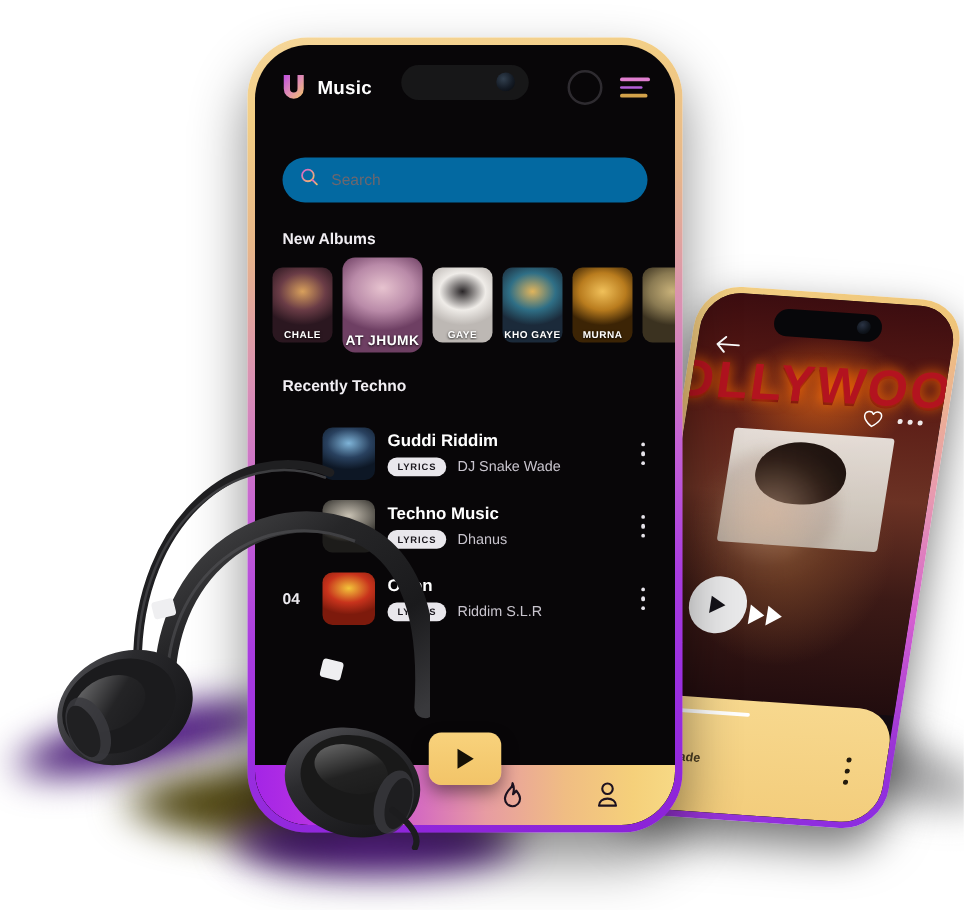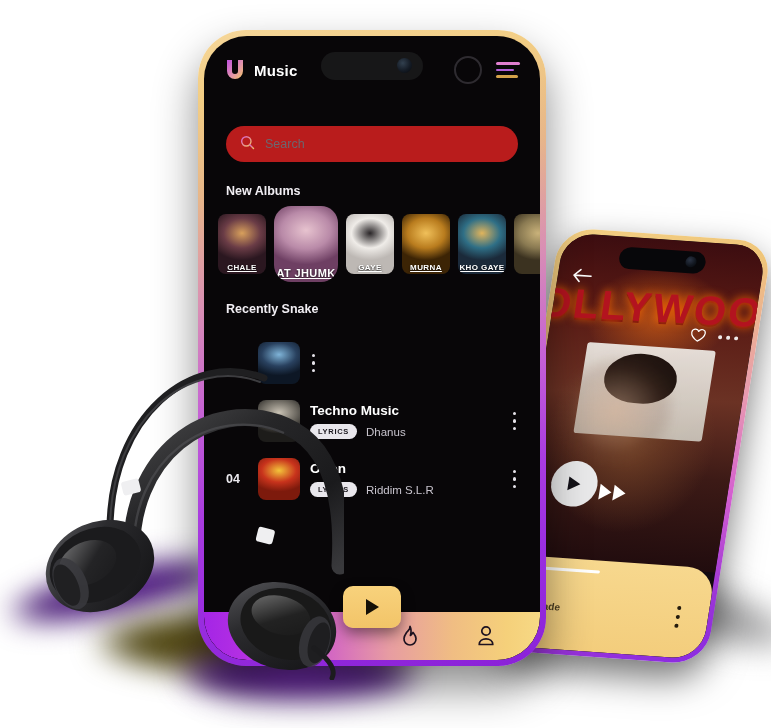--- a/index.html
+++ b/index.html
@@ -142,40 +142,40 @@
 
   
   .body1 { flex: 1; padding: 22px 22px 0; position: relative; }
   .h1-title {
     font-size: 20px; font-weight: 800; letter-spacing: .1px;
     background: linear-gradient(90deg, #c457d8 0%, #d56bc8 26%, #e1a07a 58%, #f3d071 80%, #f8dd7d 100%);
     -webkit-background-clip: text; background-clip: text; color: transparent;
     margin-bottom: 15px;
   }
   .search {
-    height: 36px; border-radius: 18px; background: #b91c1c;
+    height: 36px; border-radius: 18px; background: #0369a1;
     display: flex; align-items: center; gap: 10px; padding: 0 14px;
   }
   .search input {
     flex: 1; background: transparent; border: none; outline: none;
     color: #cfcbd2; font-size: 12.5px; font-family: "Liberation Sans", sans-serif;
   }
   .search input::placeholder { color: #6c676f; }
 
   .sec-title { color: #f1eef3; font-size: 12.5px; font-weight: 700; margin: 22px 0 10px; }
 
   
   .albums { display: flex; gap: 8px; align-items: center; height: 72px; margin-left: -8px; }
   .alb { flex: none; border-radius: 8px; overflow: hidden; position: relative; }
   .alb.sm { width: 48px; height: 60px; }
   .alb.hero { width: 64px; height: 76px; border-radius: 10px; }
   .alb .cap {
     position: absolute; left: 0; right: 0; bottom: 2px; text-align: center;
     font-size: 8px; font-weight: 800; color: #fff; letter-spacing: .4px;
-    text-shadow: 0 1px 2px rgba(0,0,0,.9); white-space: nowrap; overflow: hidden; text-decoration: underline;
+    text-shadow: 0 1px 2px rgba(0,0,0,.9); white-space: nowrap; overflow: hidden;
   }
   .alb.hero .cap { font-size: 11px; bottom: 3px; }
 
   
   .tracks { margin-top: 18px; }
   .track { display: flex; align-items: center; gap: 10px; height: 58px; }
   .tnum { width: 22px; color: #eceaef; font-size: 12.5px; font-weight: 600; }
   .tthumb { width: 42px; height: 42px; border-radius: 8px; overflow: hidden; flex: none; position: relative; }
   .tinfo { flex: 1; min-width: 0; }
   .tname { color: #ffffff; font-size: 13.5px; font-weight: 600; margin-bottom: 6px; }
@@ -331,43 +331,50 @@
           </span>
           <input type="text" placeholder="Search" style="">
         </div>
 
         <div class="sec-title">New Albums</div>
 
         <div class="albums">
             <div class="alb sm" style="background: radial-gradient(70% 45% at 50% 32%, rgb(216, 160, 92) 0%, rgb(106, 60, 70) 55%, rgb(43, 23, 32) 100%);">
               <div class="cap">CHALE</div>
             </div>
-            <div class="alb hero" style="background: radial-gradient(70% 45% at 50% 32%, rgb(231, 195, 207) 0%, rgb(185, 138, 168) 55%, rgb(110, 63, 99) 100%); border-radius: 17px;">
+            <div class="alb hero" style="background: radial-gradient(70% 45% at 50% 32%, rgb(231, 195, 207) 0%, rgb(185, 138, 168) 55%, rgb(110, 63, 99) 100%);">
               <div class="cap">AT JHUMK</div>
             </div>
             <div class="alb sm" style="background: radial-gradient(70% 45% at 50% 32%, rgb(42, 38, 40) 0%, rgb(239, 236, 232) 55%, rgb(189, 184, 180) 100%);">
               <div class="cap">GAYE</div>
             </div>
+            <div class="alb sm" style="background: radial-gradient(70% 45% at 50% 32%, rgb(224, 180, 92) 0%, rgb(47, 111, 134) 55%, rgb(27, 42, 58) 100%);">
+              <div class="cap">KHO GAYE</div>
+            </div>
             <div class="alb sm" style="background: radial-gradient(70% 45% at 50% 32%, rgb(240, 192, 90) 0%, rgb(185, 124, 30) 55%, rgb(60, 36, 5) 100%);">
               <div class="cap">MURNA</div>
             </div>
-            <div class="alb sm" style="background: radial-gradient(70% 45% at 50% 32%, rgb(224, 180, 92) 0%, rgb(47, 111, 134) 55%, rgb(27, 42, 58) 100%);">
-              <div class="cap">KHO GAYE</div>
-            </div>
             <div class="alb sm" style="background: radial-gradient(70% 45% at 50% 32%, rgb(201, 178, 122) 0%, rgb(138, 122, 82) 55%, rgb(59, 50, 32) 100%);">
               <div class="cap"></div>
             </div>
           </div>
 
-        <div class="sec-title">Recently Snake</div>
+        <div class="sec-title">Recently Techno</div>
 
         <div class="tracks">
             <div class="track">
               <div class="tnum"></div>
               <div class="tthumb" style="background: radial-gradient(75% 50% at 50% 30%, rgb(127, 180, 216) 0%, rgb(41, 65, 95) 55%, rgb(13, 23, 37) 100%);"></div>
+              <div class="tinfo">
+                <div class="tname">Guddi Riddim</div>
+                <div class="trow2">
+                  <span class="pill">LYRICS</span>
+                  <span class="tartist">DJ Snake Wade</span>
+                </div>
+              </div>
               <div class="kebab">
                 <i></i>
                 <i></i>
                 <i></i>
               </div>
             </div>
             <div class="track">
               <div class="tnum">01</div>
               <div class="tthumb" style="background: radial-gradient(75% 50% at 50% 30%, rgb(201, 194, 180) 0%, rgb(110, 106, 98) 55%, rgb(29, 28, 26) 100%);"></div>
               <div class="tinfo">

